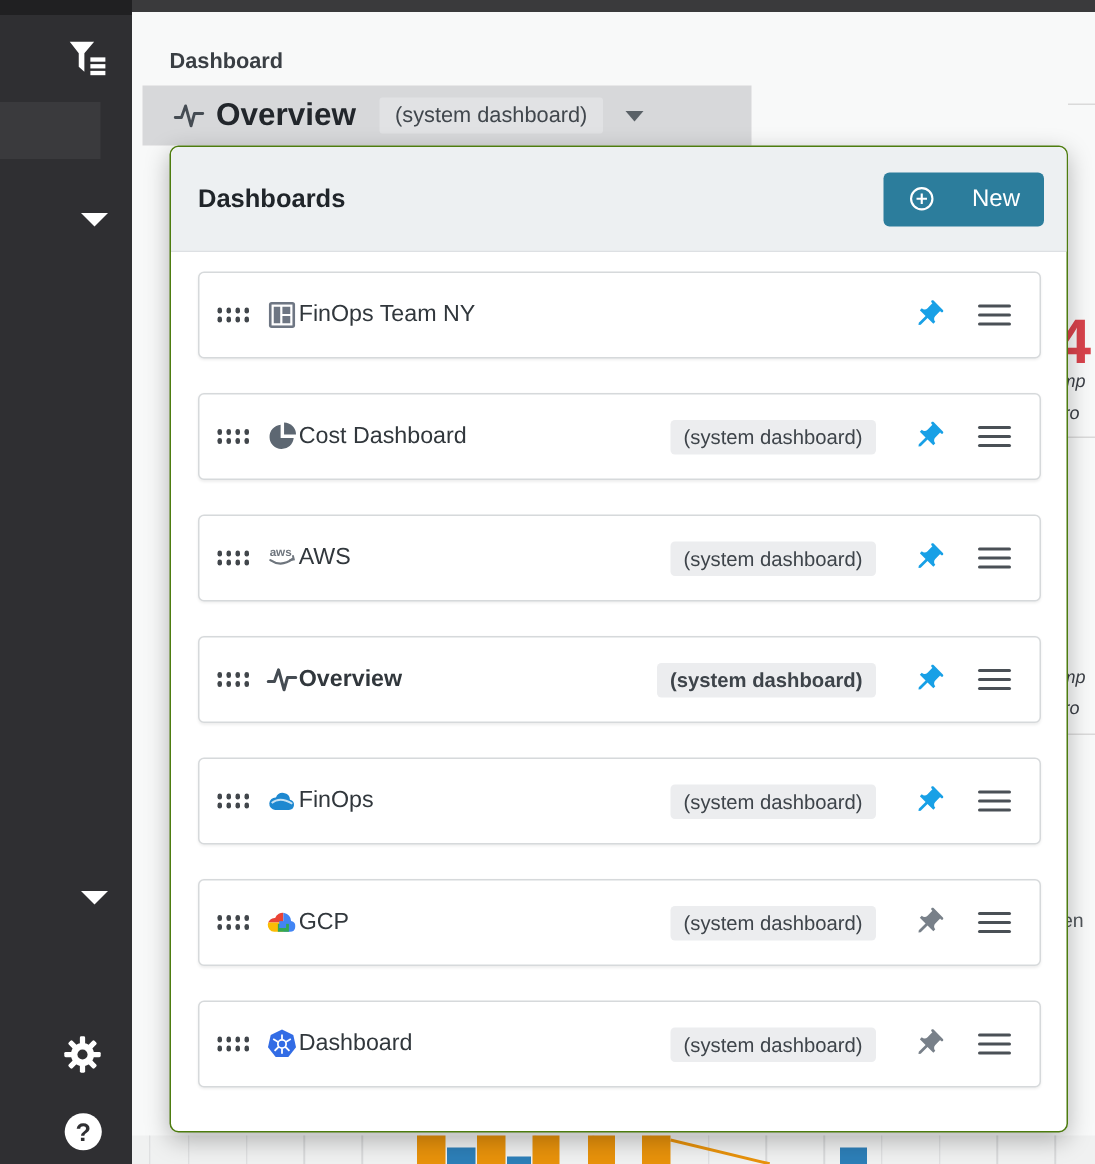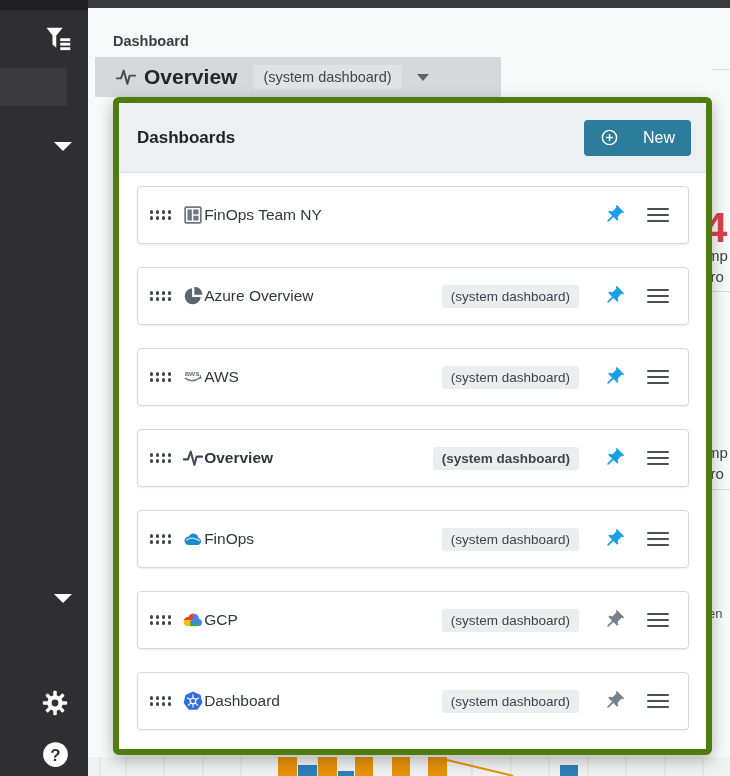--- a/index.html
+++ b/index.html
@@ -24,33 +24,33 @@
   .crumb{position:absolute;left:113px;top:33px;font-size:14.5px;font-weight:700;color:#3a3f44;}
   .trigger{position:absolute;left:95px;top:57px;width:406px;height:40px;background:#d7d8da;display:flex;align-items:center;cursor:pointer;}
   .trigger .pulse{width:22px;height:22px;margin-left:20px;flex:0 0 auto;}
   .trigger-title{font-size:21px;font-weight:700;color:#22262b;margin-left:7px;white-space:nowrap;}
   .trigger-badge{margin-left:16px;background:#e1e2e4;color:#41474d;font-size:14.5px;padding:4px 10px;border-radius:2px;white-space:nowrap;}
   .trigger-caret{width:0;height:0;border-left:6px solid transparent;border-right:6px solid transparent;border-top:7px solid #5a6167;margin-left:15px;}
 
   
   .bg-frag{position:absolute;color:#3b3f46;}
   .big-num{left:704px;top:204px;font-size:42px;font-weight:700;color:#d9434c;}
-  .frag-it{font-size:15px;}
+  .frag-it{font-style:italic;font-size:12px;}
   .hline{position:absolute;height:1px;background:#dadada;}
 
   
   .chart-strip{position:absolute;left:88px;top:757px;width:642px;height:19px;background:#f0f1f1;
     background-image:repeating-linear-gradient(to right,#d9dadb 0 1px,transparent 1px 38.5px);
     background-position-x:37.5px;}
   .bar{position:absolute;bottom:0;}
   .chart-line{position:absolute;height:2px;transform-origin:left center;}
 
   
   .panel{position:absolute;left:113px;top:97px;width:599px;height:658px;background:#ffffff;
-    border:6px solid #4d7c0f;border-radius:6px;box-shadow:0 5px 16px rgba(0,0,0,0.28);box-sizing:border-box;}
+    border:1px solid #4d7c0f;border-radius:6px;box-shadow:0 5px 16px rgba(0,0,0,0.28);box-sizing:border-box;}
   .panel-header{height:70px;background:#edf0f2;border-bottom:1px solid #dde0e3;border-radius:6px 6px 0 0;
     display:flex;align-items:center;justify-content:space-between;padding:0 15px 0 18px;box-sizing:border-box;}
   .panel-title{font-size:17px;font-weight:700;color:#20252a;}
   .new-btn{display:flex;align-items:center;gap:24px;background:#2c7d9c;color:#fff;border:none;border-radius:4px;
     height:36px;padding:0 16px;font-size:16px;font-family:"Liberation Sans",sans-serif;cursor:pointer;}
   .new-btn svg{width:19px;height:19px;}
 
   .list{padding:13px 17px 0 18px;}
   .card{height:58px;border:1px solid #d6d9db;border-radius:4px;background:#fff;box-shadow:0 1px 2px rgba(0,0,0,0.07);
     margin-bottom:23px;display:flex;align-items:center;padding:0 19px 0 12px;box-sizing:border-box;cursor:pointer;}
@@ -198,21 +198,21 @@
             <i></i>
             <i></i>
             <i></i>
     </span>
     <span class="row-icon">
             <svg viewBox="0 0 24 24" fill="#5d6772">
               <path d="M11 3.5a8.8 8.8 0 1 0 9.5 9.5H11z"></path>
               <path d="M13.5 1.8a8.8 8.8 0 0 1 8.7 8.7h-8.7z"></path>
             </svg>
           </span>
-    <span class="row-name">Azure Overview</span>
+    <span class="row-name">Cost Dashboard</span>
     <span class="spacer"></span>
     <span class="sys-badge">(system dashboard)</span>
     <span class="pin pinned">
       <svg viewBox="0 0 24 24">
               <path transform="rotate(45 12 12)" d="M16 9V4h.8c.55 0 1-.45 1-1s-.45-1-1-1H7.2c-.55 0-1 .45-1 1s.45 1 1 1H8v5c0 1.66-1.24 3-2.9 3v2h5.9v7l1 1.3 1-1.3v-7h6v-2c-1.66 0-3-1.34-3-3z"></path>
             </svg>
     </span>
     <span class="burger">
             <i></i>
             <i></i>

